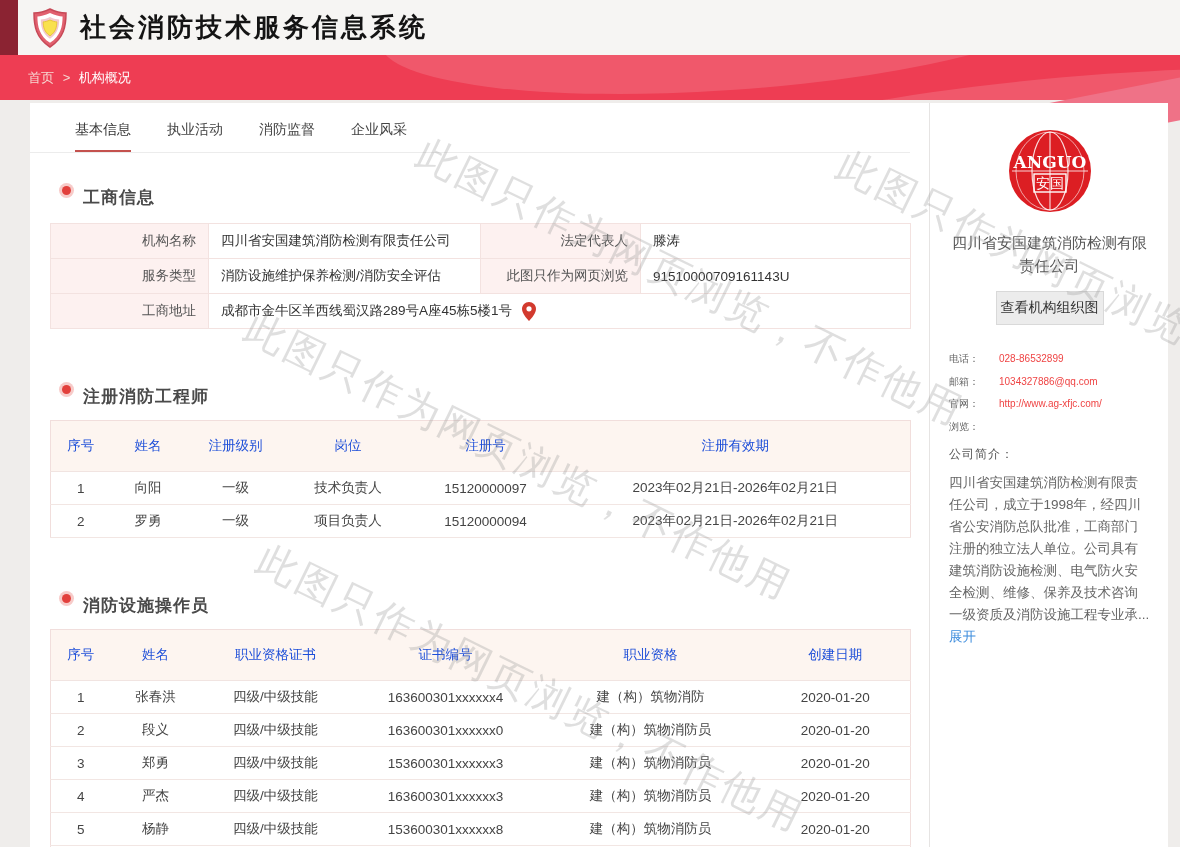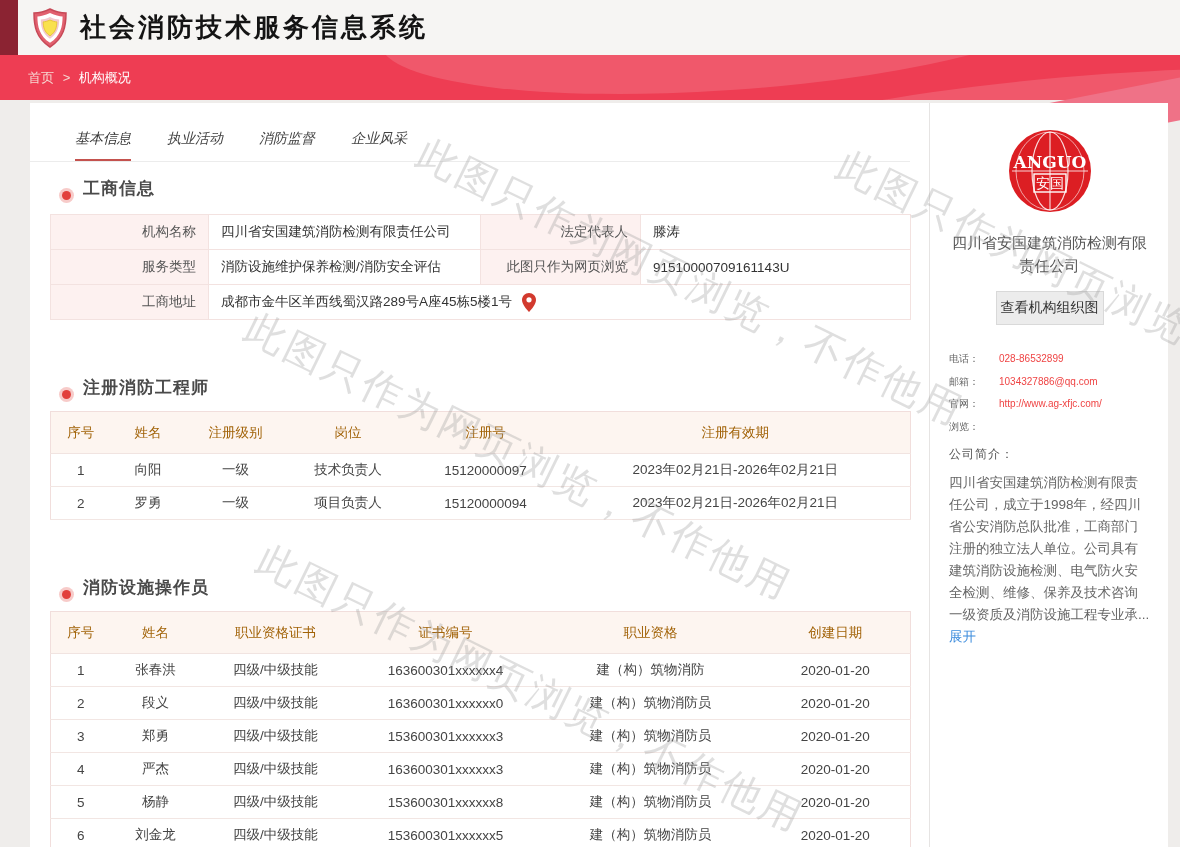--- a/index.html
+++ b/index.html
@@ -22,38 +22,38 @@
   .crumbs a { color:#f6d8d2; text-decoration:none; cursor:pointer; }
   .crumbs .sep { margin:0 5px; color:#f6d8d2; }
   .wedge { position:absolute; top:90px; right:-18px; width:160px; height:42px; background:#ef7287; transform:rotate(-11deg); }
 
   
   .card { position:absolute; left:30px; top:103px; width:1138px; height:744px; background:#fff; }
   .main { position:absolute; left:0; top:0; width:900px; height:744px; border-right:1px solid #e6e4e3; }
   .sidebar { position:absolute; left:901px; top:12px; width:237px; height:744px; padding:0 18px; }
 
   
-  .tabbar { display:flex; gap:36px; padding:27px 0 0 45px; border-bottom:1px solid #ececec; width:880px;font-style:italic; }
+  .tabbar { display:flex; gap:36px; padding:18px 0 0 45px; border-bottom:1px solid #ececec; width:880px; }
   .tab { font-size:14px; color:#444; padding-bottom:11px; cursor:pointer; border-bottom:2px solid transparent; }
   .tab.active { color:#333; border-bottom:2px solid #c4524e; }
 
   
-  .section-title { display:flex; align-items:flex-end; margin:15px 0 0 20px; font-size:17px; color:#4a4a4a; font-weight:700; letter-spacing:1px;padding-left:12px; }
+  .section-title { display:flex; align-items:flex-start; margin:33px 0 0 20px; font-size:17px; color:#4a4a4a; font-weight:700; letter-spacing:1px;padding-left:12px; }
   .section-title.gap { margin-top:56px; }
   .dot { width:9px; height:9px; border-radius:50%; background:#e2403c; box-shadow:0 0 0 3px rgba(231,106,100,0.35); margin-right:12px; }
 
   
   table.info { margin:14px 0 0 20px; width:860px; border-collapse:collapse; font-size:13.5px; table-layout:fixed; }
   table.info td { border:1px solid #f3e2e0; height:35px; padding:0 12px; color:#333; overflow:hidden; white-space:nowrap; }
   table.info td.lbl { background:#fdf1f0; color:#555; text-align:right; }
   .addr-cell { display:flex; align-items:center; gap:10px; }
 
   
   table.data { margin:12px 0 0 20px; width:860px; border-collapse:collapse; font-size:13.5px; color:#444; text-align:center; table-layout:fixed; border:1px solid #f1dedc; }
-  table.data th { background:#fdf5f0; height:42px; font-weight:400; color:#a16207; border-bottom:1px solid #f1e4e1; }
+  table.data th { background:#fdf5f0; height:51px; font-weight:400; color:#1d4ed8; border-bottom:1px solid #f1e4e1; }
   table.data td { height:33px; border-bottom:1px solid #f2e6e3; }
 
   
   .org-logo { width:82px; height:82px; margin:15px auto 0; display:block; }
   .company-name { margin-top:20px; text-align:center; font-size:15px; color:#555; line-height:1.5; }
   .org-btn { display:block; margin:14px auto 0; padding:7px 4px; background:#ececec; border:1px solid #d9d9d9; font-size:14px; color:#333; cursor:pointer; font-family:inherit; }
   .contacts { margin-top:26px; font-size:10px; color:#666; }
   .contact-row { display:flex; margin-bottom:7px; line-height:1.55; }
   .contact-label { flex:0 0 50px; }
   .contact-value { word-break:break-all; color:#ef4444; }

